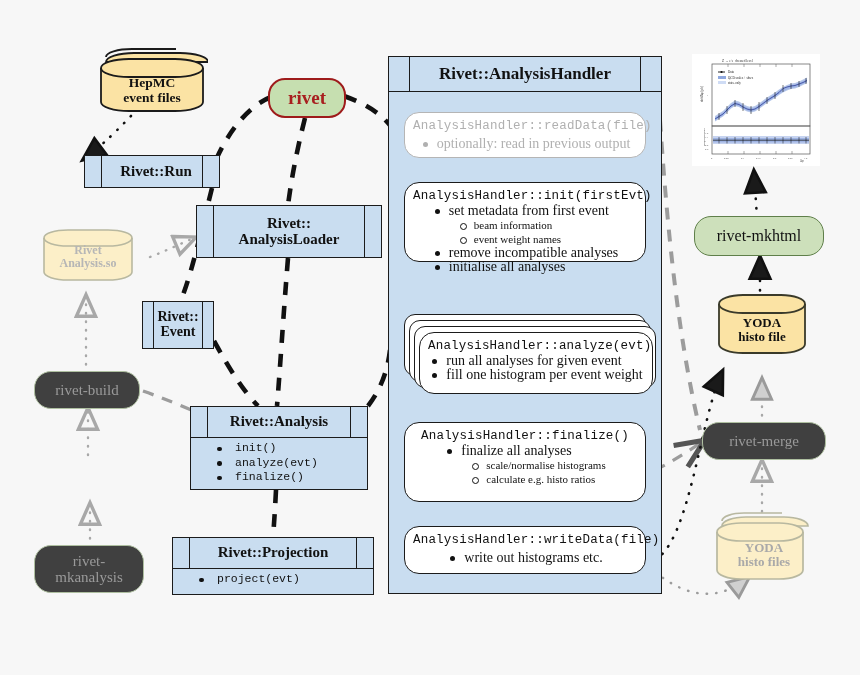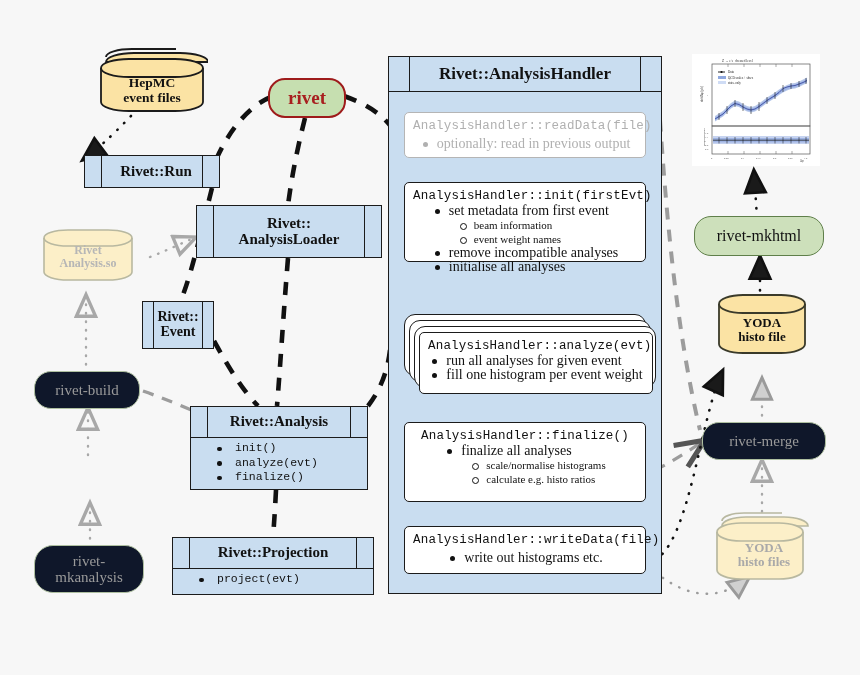--- a/index.html
+++ b/index.html
@@ -64,21 +64,21 @@
     border-bottom:1.8px solid #1b1b1b;
   }
   #ah-container .hdr .lbar{position:absolute;left:20px;top:0;bottom:0;border-left:1.8px solid #1b1b1b;}
   #ah-container .hdr .rbar{position:absolute;right:20px;top:0;bottom:0;border-left:1.8px solid #1b1b1b;}
 
   
   .mbox{
     position:absolute;box-sizing:border-box;
     background:#ffffff;
     border:1.7px solid #1b1b1b;
-    border-radius:5px;
+    border-radius:15px;
     padding:6px 8px 7px 8px;
     text-align:center;
   }
   .mbox .sig{
     font-family:"Liberation Mono", monospace;
     font-size:12.5px;color:#111;letter-spacing:0.2px;
     margin-bottom:1px;
   }
   .mbox ul{margin:0;padding:0;list-style:none;display:inline-block;text-align:left;}
   .mbox li{position:relative;padding-left:17px;line-height:14px;
@@ -95,21 +95,21 @@
   .stack{position:absolute;box-sizing:border-box;background:#fff;border:1.7px solid #1b1b1b;border-radius:11px;}
 
   
   .pill{
     position:absolute;box-sizing:border-box;
     display:flex;align-items:center;justify-content:center;text-align:center;
     background:#cde0bb;border:1.6px solid #6f8f5a;border-radius:17px;
     font-family:"Liberation Serif", serif;color:#6e6e6e;line-height:1.07;
   }
   .pill.hot{border:2.6px solid #9e1b1b;color:#a81f1f;background:#c6dfb0;font-size:19px;font-weight:bold;}
-  .pill.dim{border-color:#aebfa0;color:#9a9a9a;background:#0f172a;}
+  .pill.dim{border-color:#aebfa0;color:#9a9a9a;background:#404040;}
 
   
   .cyl{position:absolute;}
   .cyl .lbl{
     position:absolute;left:0;right:0;
     text-align:center;font-family:"Liberation Serif", serif;
     font-weight:bold;line-height:1.1;pointer-events:none;
   }
 
   
@@ -247,21 +247,21 @@
     <div class="lbl" style="top:33px;font-size:13px;color:#a9a9a9;">
       <span>YODA</span><br>
       <span>histo files</span>
     </div>
   </div>
 
   <div class="pill hot" style="left:268px;top:78px;width:78px;height:40px;">rivet</div>
 
   <div class="pill dim" style="left:34px;top:371px;width:106px;height:38px;font-size:15px;">rivet-build</div>
 
-  <div class="pill dim" style="left:34px;top:545px;width:110px;height:48px;font-size:15px;flex-direction:column;border-radius:19px;">
+  <div class="pill dim" style="left:34px;top:545px;width:110px;height:48px;font-size:15px;flex-direction:column;">
     <span>rivet-</span>
     <span>mkanalysis</span>
   </div>
 
   <div class="pill" style="left:694px;top:216px;width:130px;height:40px;font-size:16px;color:#111;border-color:#5f7f4a;">rivet-mkhtml</div>
 
   <div class="pill dim" style="left:702px;top:422px;width:124px;height:38px;font-size:15px;">rivet-merge</div>
 
   <div class="uml" style="left:84px;top:155px;width:136px;height:33px;">
     <div class="hdr" style="flex:1;font-size:15px;padding-left:8px;">

